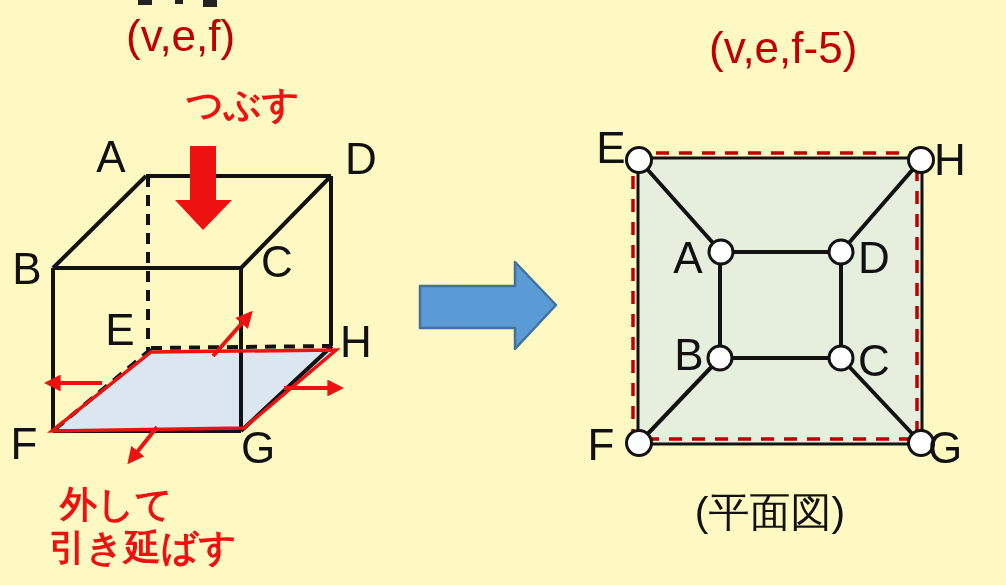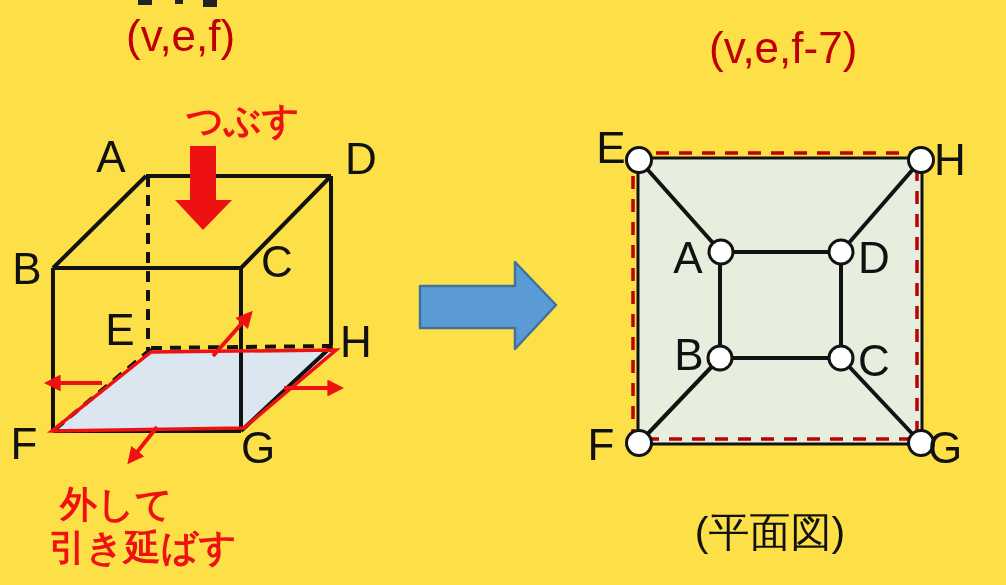--- a/index.html
+++ b/index.html
@@ -1,17 +1,17 @@
 <!DOCTYPE html>
 <html><head>
 <meta charset="utf-8">
 <style>
   html,body{margin:0;padding:0;background:#fff;}
   .stage{
-    position:relative;width:1006px;height:585px;background:#fde047;overflow:hidden;
+    position:relative;width:1006px;height:585px;background:#fef9c3;overflow:hidden;
     font-family:"Liberation Sans","DejaVu Sans",sans-serif;
   }
   .stage svg{position:absolute;left:0;top:0;}
   .txt{position:absolute;white-space:nowrap;color:#111;}
   .vl{ 
     position:absolute;transform:translate(-50%,-50%);
     font-size:44px;font-weight:400;color:#111;white-space:nowrap;line-height:1;
   }
   .formula{font-size:44px;font-weight:400;color:#c00000;line-height:1;}
   .jp-red{font-size:37px;font-weight:700;color:#ee1111;line-height:1;}
@@ -94,35 +94,35 @@
         <circle cx="921" cy="443" r="12.5"></circle>
         <circle cx="721" cy="252" r="12"></circle>
         <circle cx="841" cy="252" r="12"></circle>
         <circle cx="720" cy="358" r="12"></circle>
         <circle cx="841" cy="358" r="12"></circle>
       </g>
     </g>
   </svg>
 
   <span class="txt formula" style="left:126px;top:14px;">(v,e,f)</span>
-  <span class="txt jp-red" style="left:186px;top:86px;margin-top:16px;">つぶす</span>
+  <span class="txt jp-red" style="left:186px;top:86px;">つぶす</span>
   <span class="txt jp-red" style="left:60px;top:486px;">外して</span>
   <span class="txt jp-red" style="left:49px;top:529px;">引き延ばす</span>
 
   <span class="vl" style="left:111px;top:157px;">A</span>
   <span class="vl" style="left:27px;top:269px;">B</span>
   <span class="vl" style="left:277px;top:262px;">C</span>
   <span class="vl" style="left:361px;top:159px;">D</span>
   <span class="vl" style="left:120px;top:330px;">E</span>
   <span class="vl" style="left:24px;top:444px;">F</span>
   <span class="vl" style="left:258px;top:448px;">G</span>
   <span class="vl" style="left:356px;top:342px;">H</span>
 
-  <span class="txt formula" style="left:709px;top:26px;">(v,e,f-7)</span>
-  <span class="txt caption" style="left:770px;top:532px;text-align:right;">(平面図)</span>
+  <span class="txt formula" style="left:709px;top:26px;">(v,e,f-5)</span>
+  <span class="txt caption" style="left:770px;top:512px;text-align:right;">(平面図)</span>
 
   <span class="vl" style="left:611px;top:148px;">E</span>
   <span class="vl" style="left:950px;top:160px;">H</span>
   <span class="vl" style="left:601px;top:445px;">F</span>
   <span class="vl" style="left:945px;top:448px;">G</span>
   <span class="vl" style="left:688px;top:258px;">A</span>
   <span class="vl" style="left:874px;top:258px;">D</span>
   <span class="vl" style="left:689px;top:355px;">B</span>
   <span class="vl" style="left:874px;top:361px;">C</span>
 

